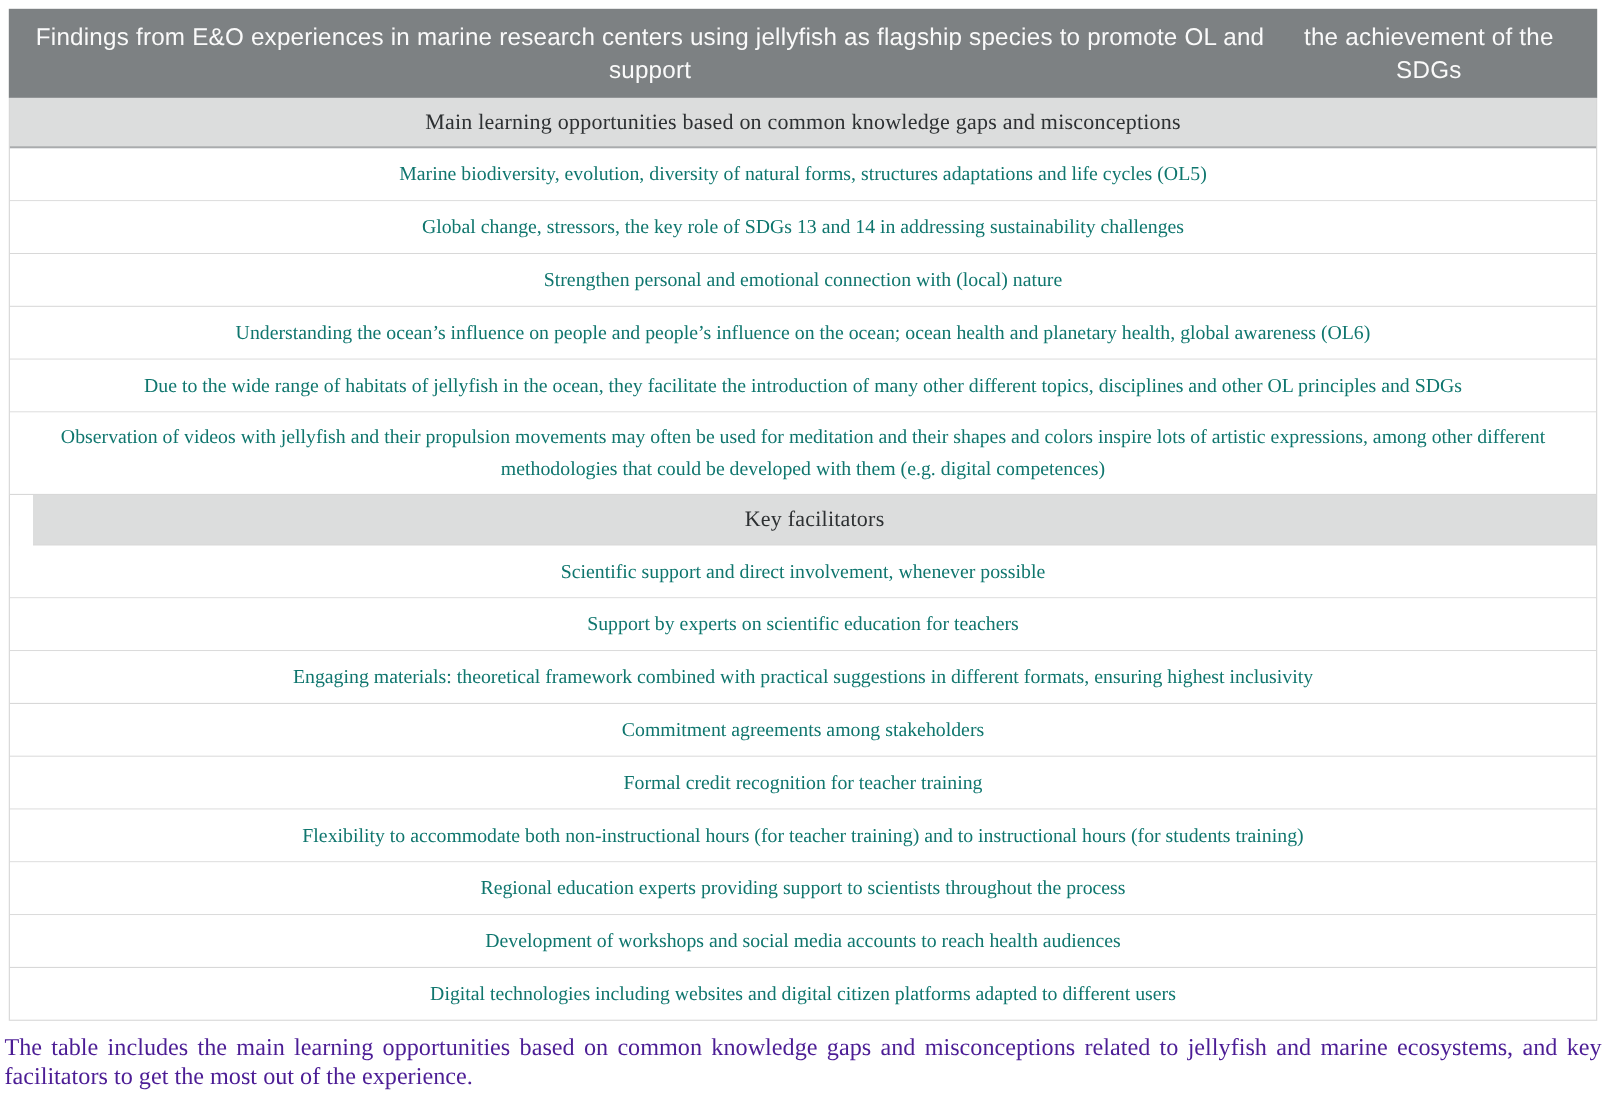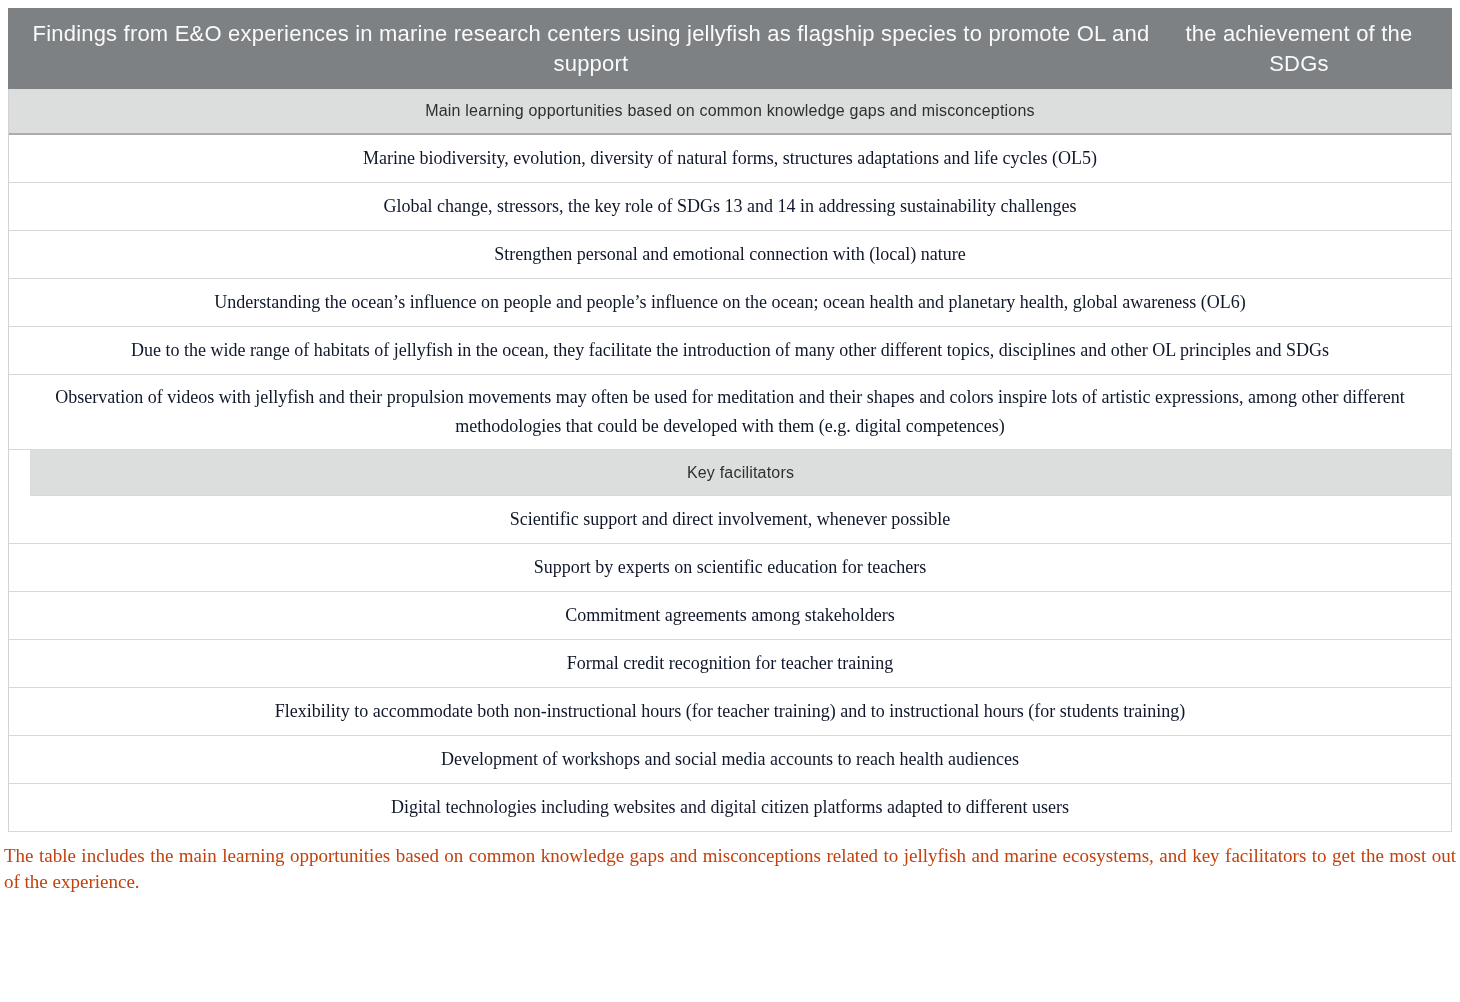--- a/index.html
+++ b/index.html
@@ -42,22 +42,22 @@
     border-right: 1px solid #d2d2d2;
   }
   .section-header {
     background: #dcdddd;
     min-height: 46px;
     box-sizing: border-box;
     display: flex;
     align-items: center;
     justify-content: center;
     text-align: center;
-    font-family: Liberation Sans, sans-serif;
-    font-size: 16px;
+    font-family: Liberation Serif, serif;
+    font-size: 20px;
     color: #2d3032;
     letter-spacing: 0.2px;
   }
   .section-header.first {
     border-bottom: 2px solid #a9abad;
   }
   .section-header.second {
     border-bottom: 1px solid #d8d8d8;
     margin-left: 21px;
   }
@@ -65,28 +65,28 @@
     background: #ffffff;
     min-height: 48px;
     box-sizing: border-box;
     display: flex;
     align-items: center;
     justify-content: center;
     text-align: center;
     border-bottom: 1px solid #d8d8d8;
     font-size: 18px;
     line-height: 29px;
-    color: #0f172a;
+    color: #0f766e;
     padding: 8px 36px;
   }
   .footnote {
     margin: 11px 4px 0 4px;
-    font-size: 19px;
+    font-size: 22px;
     line-height: 26px;
-    color: #c2410c;
+    color: #4c1d95;
     text-align: justify;
   }
 </style>
 </head>
 <body>
 
 <div class="page">
   <div class="table-wrap">
 
     <div class="title-bar">
@@ -102,23 +102,25 @@
       <div class="row">Global change, stressors, the key role of SDGs 13 and 14 in addressing sustainability challenges</div>
       <div class="row">Strengthen personal and emotional connection with (local) nature</div>
       <div class="row">Understanding the ocean’s influence on people and people’s influence on the ocean; ocean health and planetary health, global awareness (OL6)</div>
       <div class="row">Due to the wide range of habitats of jellyfish in the ocean, they facilitate the introduction of many other different topics, disciplines and other OL principles and SDGs</div>
       <div class="row">Observation of videos with jellyfish and their propulsion movements may often be used for meditation and their shapes and colors inspire lots of artistic expressions, among other different methodologies that could be developed with them (e.g. digital competences)</div>
 
       <div class="section-header second">Key facilitators</div>
 
       <div class="row">Scientific support and direct involvement, whenever possible</div>
       <div class="row">Support by experts on scientific education for teachers</div>
+      <div class="row">Engaging materials: theoretical framework combined with practical suggestions in different formats, ensuring highest inclusivity</div>
       <div class="row">Commitment agreements among stakeholders</div>
       <div class="row">Formal credit recognition for teacher training</div>
       <div class="row">Flexibility to accommodate both non-instructional hours (for teacher training) and to instructional hours (for students training)</div>
+      <div class="row">Regional education experts providing support to scientists throughout the process</div>
       <div class="row">Development of workshops and social media accounts to reach health audiences</div>
       <div class="row">Digital technologies including websites and digital citizen platforms adapted to different users</div>
 
     </div>
   </div>
 
   <div class="footnote">The table includes the main learning opportunities based on common knowledge gaps and misconceptions related to jellyfish and marine ecosystems, and key facilitators to get the most out of the experience.</div>
 </div>
 
 </body></html>

